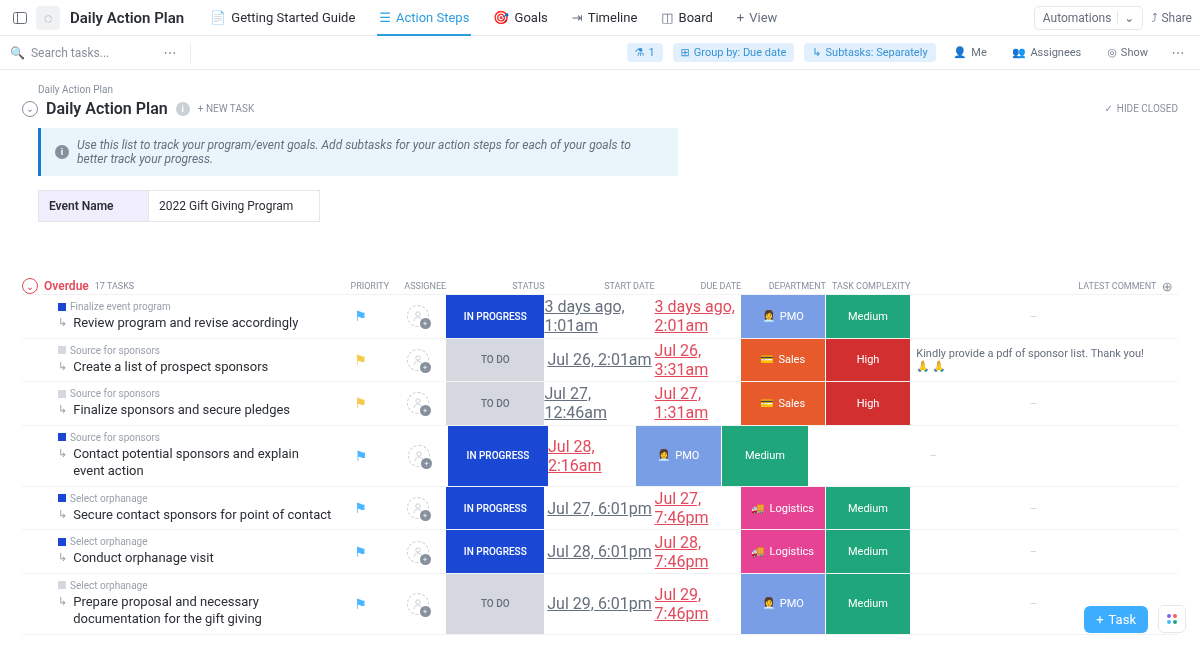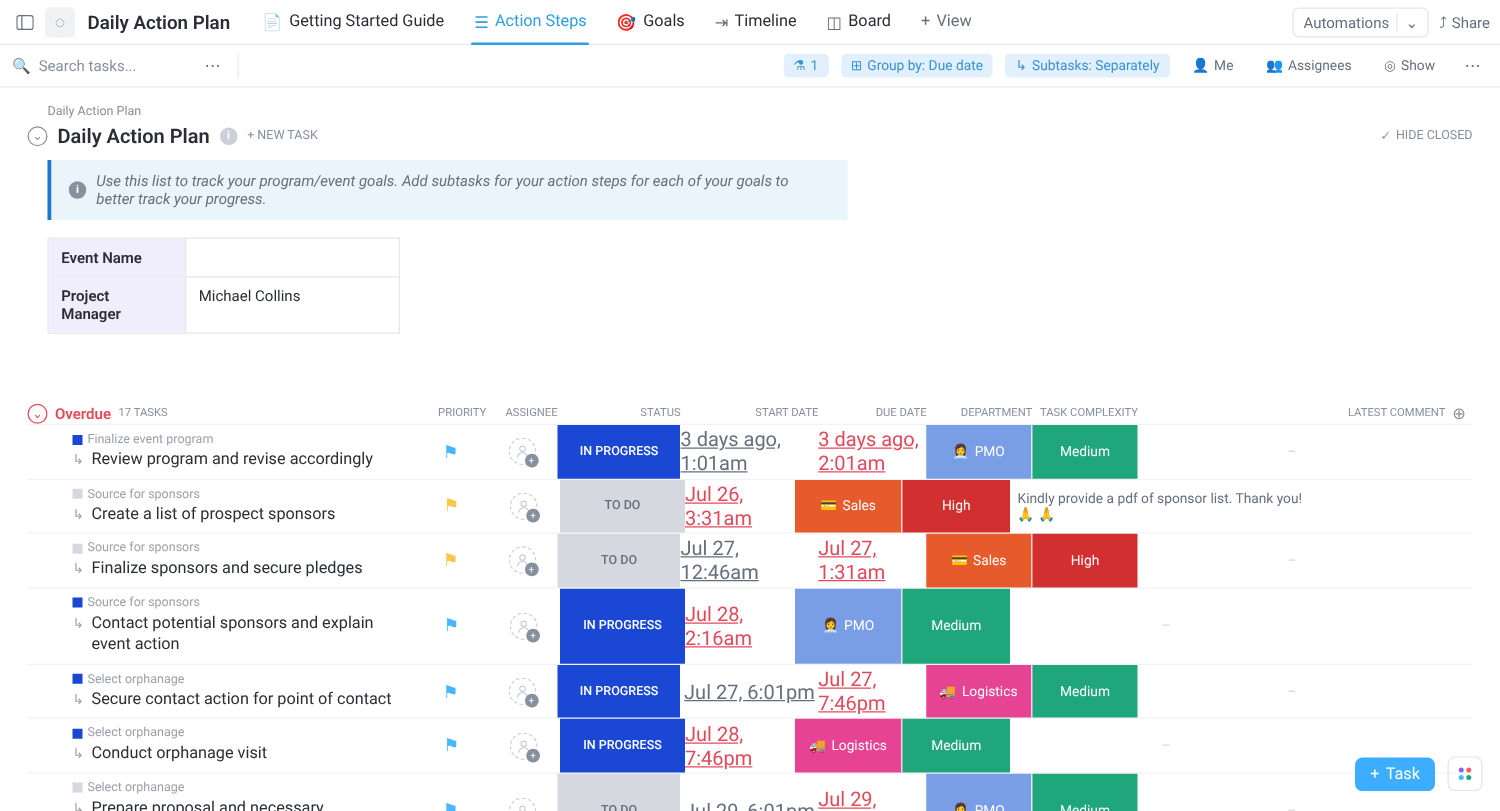--- a/index.html
+++ b/index.html
@@ -188,24 +188,21 @@
   </div>
 
   <div class="hint-box">
     <div class="info-ic">i</div>
     <span>Use this list to track your program/event goals. Add subtasks for your action steps for each of your goals to better track your progress.</span>
   </div>
 
   <div class="meta-table">
     <div class="meta-row">
       <div class="meta-k">Event Name</div>
-    </div>
-    <div class="meta-row">
-      <div class="meta-k">Project Manager</div>
-      <div class="meta-v">Michael Collins</div>
+      <div class="meta-v">2022 Gift Giving Program</div>
     </div>
   </div>
 
   
   <div class="group-row">
     <div class="group-left">
       <div class="chevron-circle" style="border-color:#e24a5b;color:#e24a5b;">⌄</div>
       <span class="group-name">Overdue</span>
       <span class="task-count">17 TASKS</span>
     </div>
@@ -282,20 +279,23 @@
           <div class="assignee-ph">
             <svg width="12" height="12" viewBox="0 0 12 12">
               <circle cx="6" cy="4" r="2.2" fill="none" stroke="#cbd0d8"></circle>
               <path d="M2 11c0-2.2 1.8-4 4-4s4 1.8 4 4" fill="none" stroke="#cbd0d8"></path>
             </svg>
           </div>
         </div>
     <div class="cell col status">
           <div class="status-pill" style="background:#d5d9df;color:#656f7d">TO DO</div>
         </div>
+    <div class="cell col start">
+          <span class="date-txt">Jul 26, 2:01am</span>
+        </div>
     <div class="cell col due">
           <span class="date-txt over">Jul 26, 3:31am</span>
         </div>
     <div class="cell col dept">
           <div class="dept-pill" style="background:#e65a2b">
             <span>💳</span>
             <span>Sales</span>
           </div>
         </div>
     <div class="cell col complex">
@@ -388,21 +388,21 @@
     <div class="cell col plus"></div>
   </div>
       <div class="task">
     <div class="left">
       <div class="parent-line">
         <span class="status-sq" style="background:#1a48d4"></span>
         <span>Select orphanage</span>
       </div>
       <div class="task-name-line">
         <span class="branch-ic">↳</span>
-        <span>Secure contact action for point of contact</span>
+        <span>Secure contact sponsors for point of contact</span>
       </div>
     </div>
     <div class="cell col priority">
           <span class="flag" style="color:#49b6ff">⚑</span>
         </div>
     <div class="cell col assignee">
           <div class="assignee-ph">
             <svg width="12" height="12" viewBox="0 0 12 12">
               <circle cx="6" cy="4" r="2.2" fill="none" stroke="#cbd0d8"></circle>
               <path d="M2 11c0-2.2 1.8-4 4-4s4 1.8 4 4" fill="none" stroke="#cbd0d8"></path>
@@ -447,20 +447,23 @@
     <div class="cell col assignee">
           <div class="assignee-ph">
             <svg width="12" height="12" viewBox="0 0 12 12">
               <circle cx="6" cy="4" r="2.2" fill="none" stroke="#cbd0d8"></circle>
               <path d="M2 11c0-2.2 1.8-4 4-4s4 1.8 4 4" fill="none" stroke="#cbd0d8"></path>
             </svg>
           </div>
         </div>
     <div class="cell col status">
           <div class="status-pill" style="background:#1a48d4;color:#fff">IN PROGRESS</div>
+        </div>
+    <div class="cell col start">
+          <span class="date-txt">Jul 28, 6:01pm</span>
         </div>
     <div class="cell col due">
           <span class="date-txt over">Jul 28, 7:46pm</span>
         </div>
     <div class="cell col dept">
           <div class="dept-pill" style="background:#e64394">
             <span>🚚</span>
             <span>Logistics</span>
           </div>
         </div>

